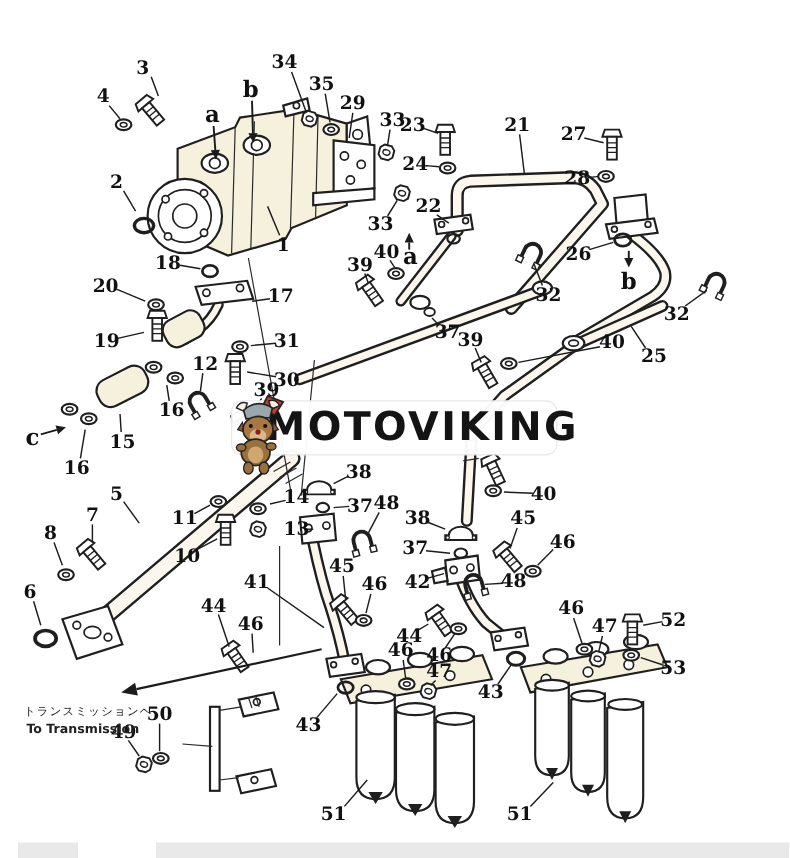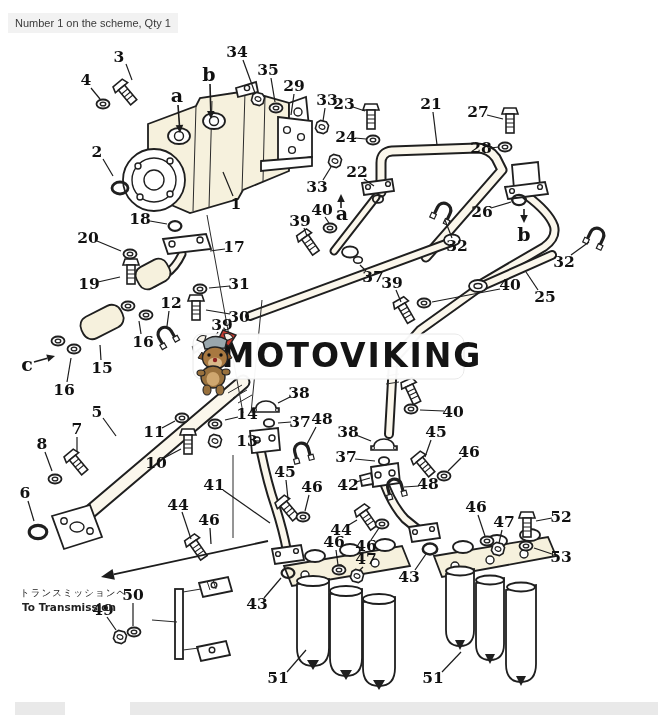--- a/index.html
+++ b/index.html
@@ -22,23 +22,20 @@
   .wm-text{font-family:"DejaVu Sans", sans-serif;font-weight:800;font-size:33px;
        letter-spacing:2px;fill:#141414;text-anchor:middle;}
   .jp{font-family:"DejaVu Sans", sans-serif;font-size:9.5px;fill:#222;letter-spacing:1px;}
   .en{font-family:"DejaVu Sans", sans-serif;font-size:10.5px;font-weight:700;fill:#222;}
   .strip{fill:#e9e9e9;}
 </style>
 </head>
 <body>
 
 <div class="page">
-  <div class="header-bar">
-    <span>Number 1 on the scheme, Qty 1</span>
-  </div>
 
   <svg viewBox="0 0 658 715" width="658" height="715">
     <defs>
       <g id="g-bolt">
         <path d="M-6,-13 L6,-13 L8,-7 L-8,-7 Z" fill="#fff" stroke="#1f1f1f" stroke-width="1.6"></path>
         <rect x="-4" y="-7" width="8" height="19" fill="#fff" stroke="#1f1f1f" stroke-width="1.6"></rect>
         <path d="M-4,-2 h8 M-4,2 h8 M-4,6 h8" stroke="#1f1f1f" stroke-width="1.1"></path>
       </g>
       <g id="g-washer">
         <ellipse rx="6.5" ry="4.5" fill="#fff" stroke="#1f1f1f" stroke-width="1.8"></ellipse>

